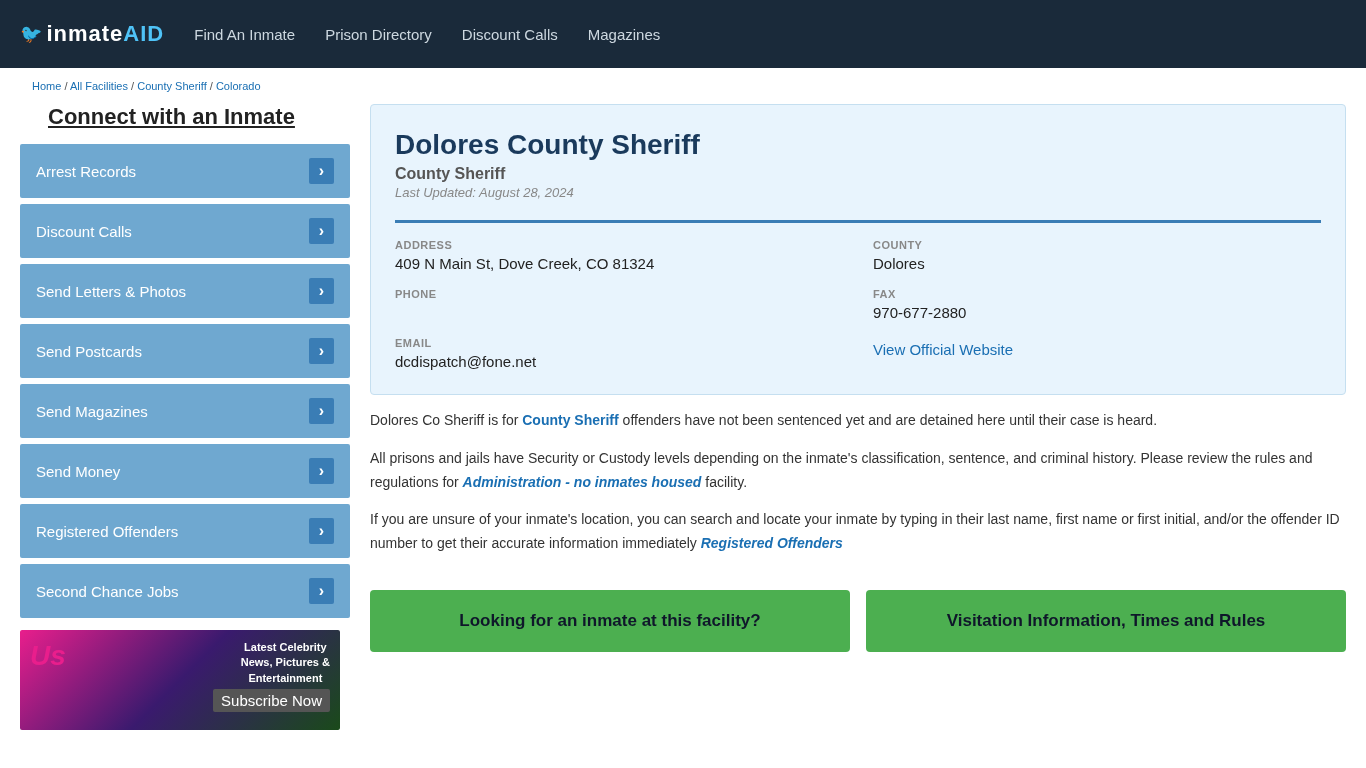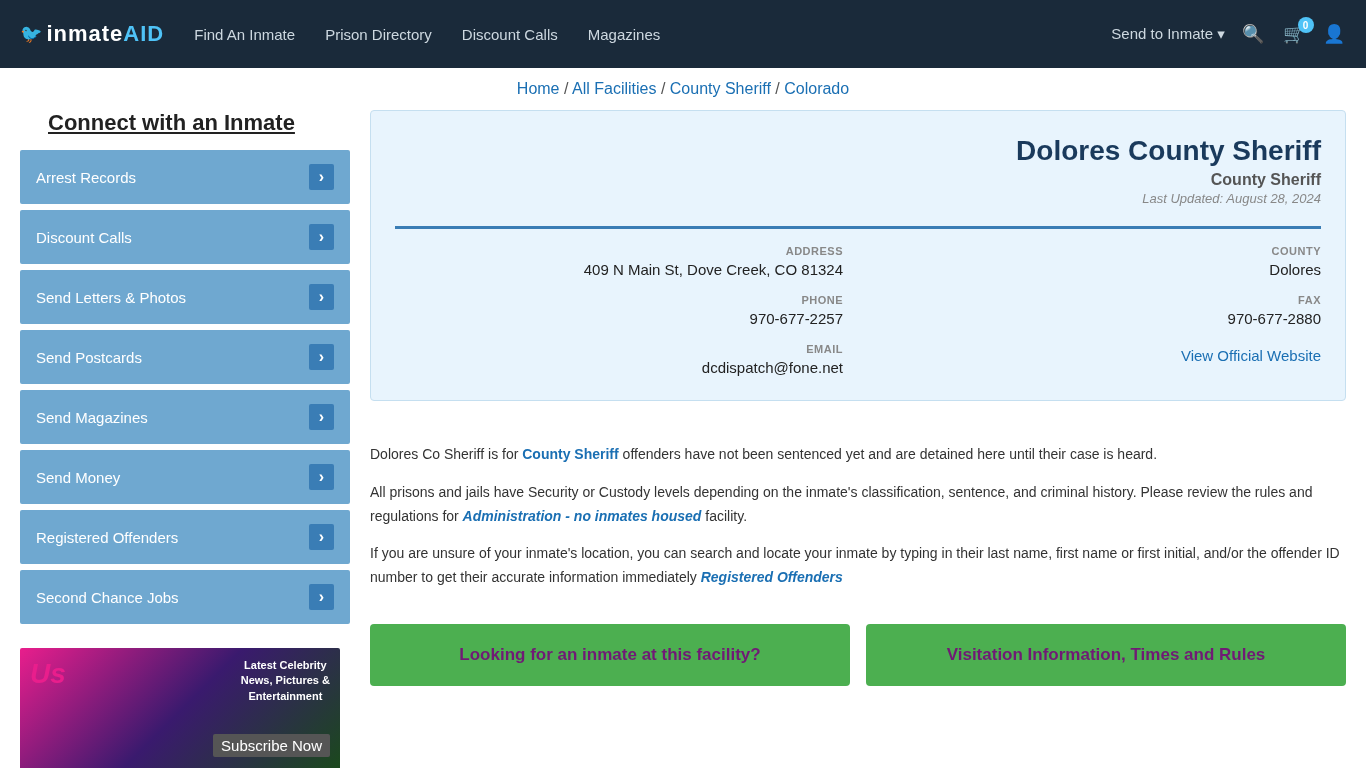--- a/index.html
+++ b/index.html
@@ -70,22 +70,21 @@
       height: 16px;
       display: flex;
       align-items: center;
       justify-content: center;
       font-weight: bold;
     }
 
     
     .breadcrumb {
       padding: 12px 32px;
-      font-size: 16px;
-      text-align: center;
+      font-size: 11px;
     }
     .breadcrumb a { color: #1a6fb3; text-decoration: none; }
     .breadcrumb span { color: #555; }
 
     
     .main-content {
       display: flex;
       padding: 0 20px 30px 20px;
       gap: 20px;
       max-width: 1366px;
@@ -122,23 +121,23 @@
       font-size: 15px;
     }
     .sidebar-chevron {
       background: #3a7db5;
       padding: 4px 10px;
       border-radius: 2px;
       font-size: 16px;
       font-weight: bold;
     }
     .sidebar-ad {
-      margin-top: 24px;
+      margin-top: 12px;
       width: 320px;
-      height: 127px;
+      height: 100px;
       background: linear-gradient(135deg, #e91e8c 0%, #3a1a6e 50%, #1a4a1a 100%);
       position: relative;
       overflow: hidden;
       border-radius: 2px;
     }
     .sidebar-ad-text {
       position: absolute;
       right: 10px;
       top: 10px;
       color: #fff;
@@ -169,22 +168,21 @@
 
     
     .detail-panel {
       flex: 1;
     }
     .detail-card {
       background: #e8f4fd;
       border: 1px solid #c5dff0;
       border-radius: 4px;
       padding: 24px;
-      margin-bottom: 32px;
-      text-align: right;
+      margin-bottom: 4px;
     }
     .detail-card h1 {
       font-size: 28px;
       color: #1a3a5c;
       font-weight: bold;
       margin-bottom: 4px;
     }
     .detail-card .facility-type {
       font-size: 16px;
       color: #555;
@@ -236,21 +234,21 @@
 
     
     .action-buttons {
       display: flex;
       gap: 16px;
       margin-top: 10px;
     }
     .btn-green {
       flex: 1;
       background: #4caf50;
-      color: #701a75;
+      color: #0f172a;
       border: none;
       padding: 20px 16px;
       font-size: 17px;
       font-weight: bold;
       border-radius: 4px;
       cursor: pointer;
       text-align: center;
       line-height: 1.3;
     }
   </style>
@@ -263,29 +261,20 @@
     <span class="logo-text">
       <span class="inmate">inmate</span><span class="aid">AID</span>
     </span>
   </div>
   <div class="nav-links">
     <a href="#">Find An Inmate</a>
     <a href="#">Prison Directory</a>
     <a href="#">Discount Calls</a>
     <a href="#">Magazines</a>
   </div>
-  <div class="nav-right">
-    <span class="send-to-inmate">Send to Inmate ▾</span>
-    <span class="nav-icon">🔍</span>
-    <span class="nav-icon" style="position:relative;">
-      🛒
-      <span class="cart-badge">0</span>
-    </span>
-    <span class="nav-icon">👤</span>
-  </div>
 </nav>
 
 <div class="breadcrumb">
   <a href="#">Home</a>
   <span> / </span>
   <a href="#">All Facilities</a>
   <span> / </span>
   <a href="#">County Sheriff</a>
   <span> / </span>
   <a href="#">Colorado</a>
@@ -351,21 +340,20 @@
         <div class="info-block">
           <div class="label">ADDRESS</div>
           <div class="value">409 N Main St, Dove Creek, CO 81324</div>
         </div>
         <div class="info-block">
           <div class="label">COUNTY</div>
           <div class="value">Dolores</div>
         </div>
         <div class="info-block">
           <div class="label">PHONE</div>
-          <div class="value">970-677-2257</div>
         </div>
         <div class="info-block">
           <div class="label">FAX</div>
           <div class="value">970-677-2880</div>
         </div>
         <div class="info-block">
           <div class="label">EMAIL</div>
           <div class="value">dcdispatch@fone.net</div>
         </div>
         <div class="info-block">

